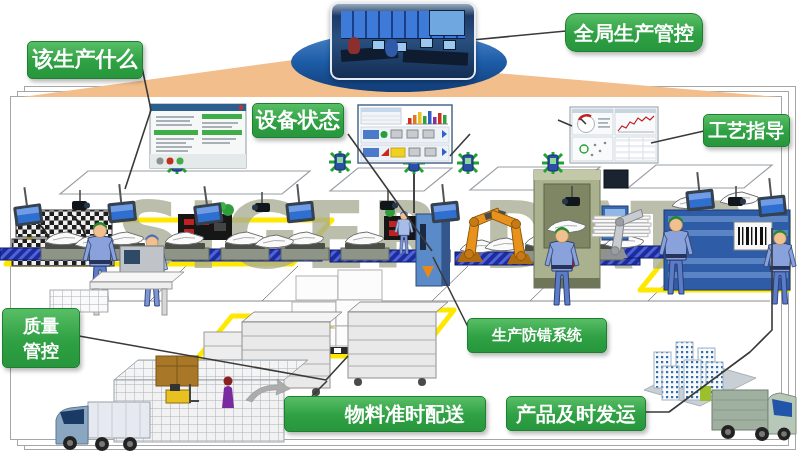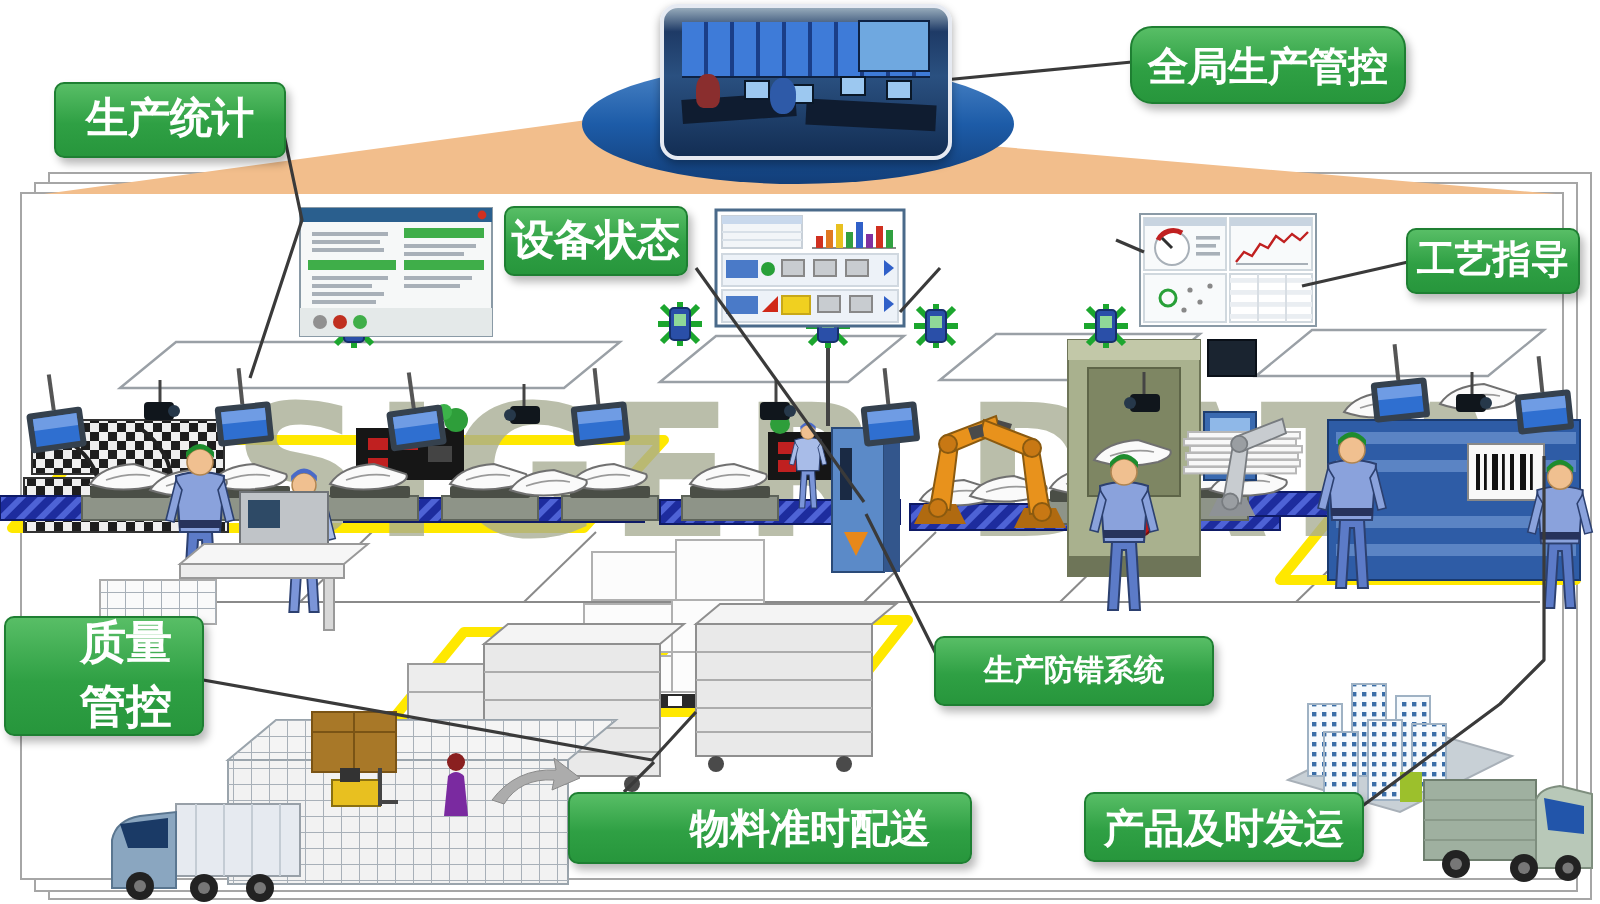--- a/index.html
+++ b/index.html
@@ -33,24 +33,24 @@
   
   .label { position:absolute; display:flex; align-items:center; justify-content:center;
            background:linear-gradient(180deg,#58BE66 0%,#2FA044 55%,#27963C 100%);
            border:1px solid #1E7F32; border-radius:5px; color:#fff; font-weight:bold;
            text-align:center; box-shadow:2px 3px 4px rgba(0,0,0,0.28); line-height:1.4; }
   #l-what     { left:27px;  top:41px;  width:114px; height:36px; font-size:21px; }
   #l-global   { left:565px; top:13px;  width:136px; height:37px; font-size:20px;border-radius:11px; }
   #l-equip    { left:252px; top:103px; width:90px;  height:33px; font-size:21px; }
   #l-stats    { left:468px; top:104px; width:90px;  height:32px; font-size:19px; }
   #l-process  { left:703px; top:114px; width:85px;  height:31px; font-size:19px;justify-content:center; }
-  #l-quality  { left:2px;   top:308px; width:76px;  height:58px; font-size:23px; white-space:pre-line;padding-left:22px; }
+  #l-quality  { left:2px;   top:308px; width:76px;  height:58px; font-size:18px; white-space:pre-line; }
   #l-error    { left:467px; top:318px; width:138px; height:33px; font-size:15px;text-align:center; }
   #l-material { left:284px; top:396px; width:160px; height:34px; font-size:20px;padding-left:40px; }
-  #l-product  { left:506px; top:396px; width:138px; height:33px; font-size:20px;margin-left:36px; }
+  #l-product  { left:506px; top:396px; width:138px; height:33px; font-size:20px; }
 </style>
 </head>
 <body>
 
 <div class="canvas">
 
   <div class="sheet" id="sheet3"></div>
   <div class="sheet" id="sheet2"></div>
   <div class="sheet" id="sheet1"></div>
 
@@ -521,21 +521,21 @@
     <div class="ph-desk ph-desk2"></div>
     <div class="ph-mon ph-mon1"></div>
     <div class="ph-mon ph-mon2"></div>
     <div class="ph-mon ph-mon3"></div>
     <div class="ph-mon ph-mon4"></div>
     <div class="ph-p1"></div>
     <div class="ph-p2"></div>
   </div>
 
   <div class="label" id="l-what">
-    <span>生产统计</span>
+    <span>该生产什么</span>
   </div>
   <div class="label" id="l-global">
     <span>全局生产管控</span>
   </div>
   <div class="label" id="l-equip">
     <span>设备状态</span>
   </div>
   <div class="label" id="l-process">
     <span>工艺指导</span>
   </div>

